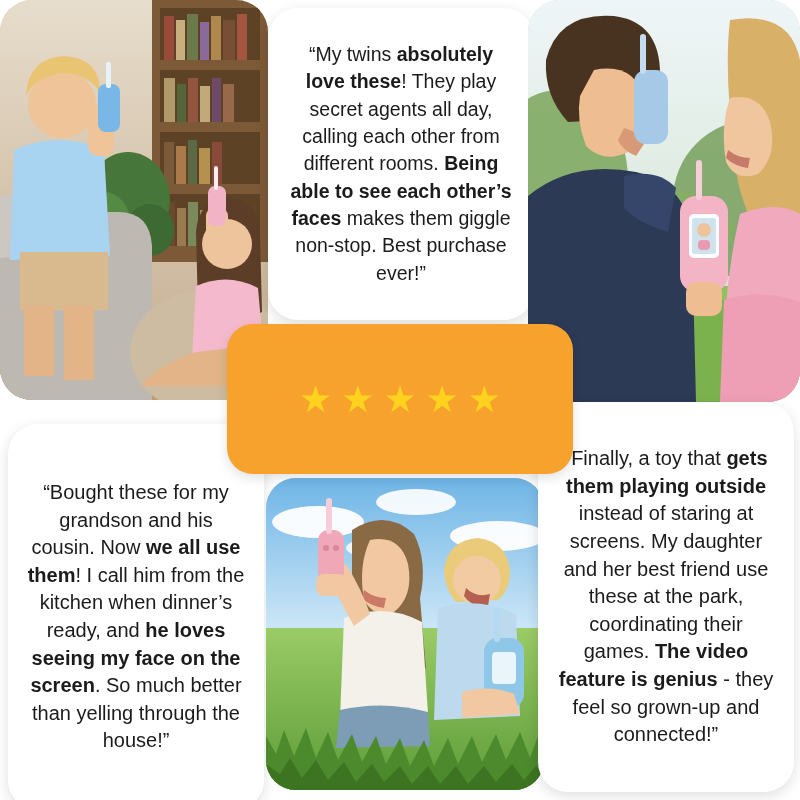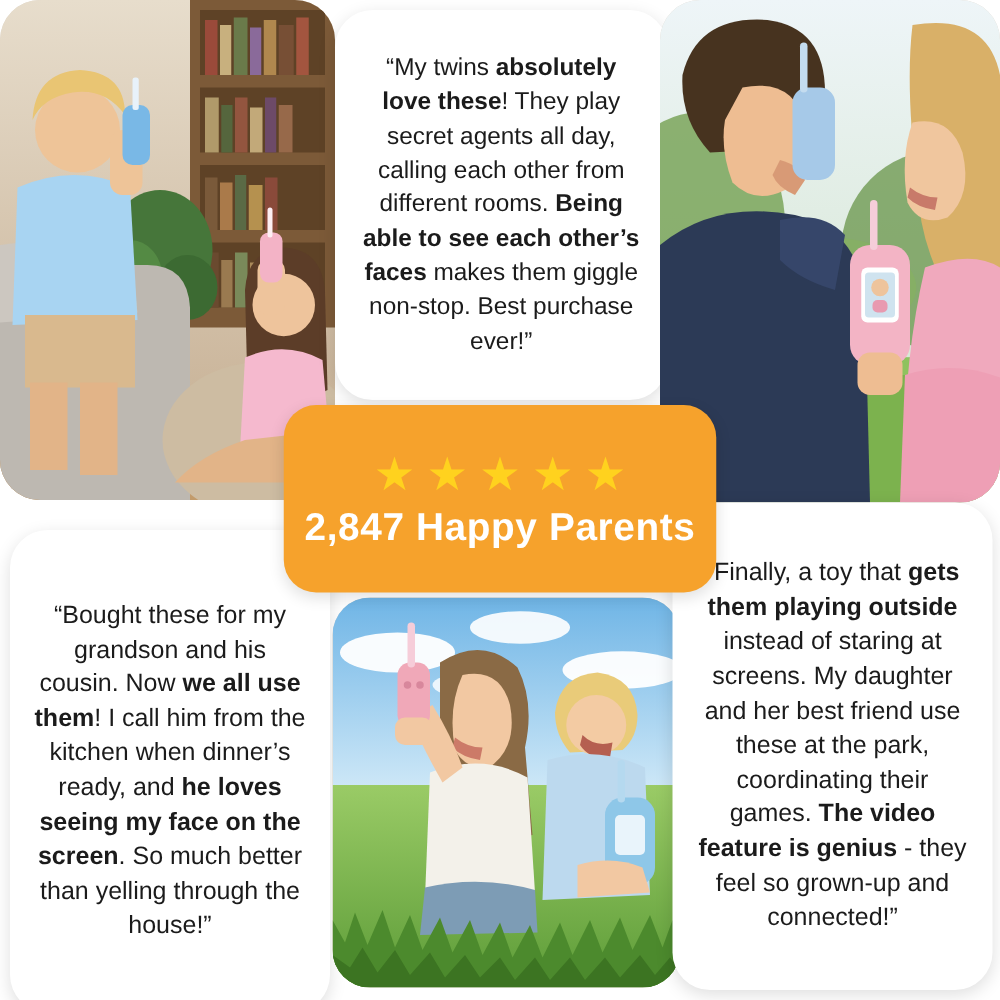--- a/index.html
+++ b/index.html
@@ -182,21 +182,20 @@
       <rect x="164" y="218" width="24" height="36" rx="3" fill="#cfe3ef"></rect>
       <circle cx="176" cy="230" r="7" fill="#eec49c"></circle>
       <rect x="170" y="240" width="12" height="10" rx="4" fill="#e89ab0"></rect>
       <rect x="168" y="160" width="6" height="40" rx="3" fill="#f6cdd9"></rect>
       <rect x="158" y="282" width="36" height="34" rx="10" fill="#eebd92"></rect>
     </svg>
   </figure>
 
   <div class="badge" style="background: rgb(246, 162, 44);">
     <div class="stars" style="color: rgb(255, 210, 30);"><span>★</span><span>★</span><span>★</span><span>★</span><span>★</span></div>
-    <div class="badge-label" style="color: rgb(255, 255, 255);">2,847 Happy Parents</div>
   </div>
 
   <section class="card card-grandma" style="background: rgb(255, 255, 255); color: rgb(27, 27, 27);">
     <p><span>“Bought these for my grandson and his cousin. Now </span><strong>we all use them</strong><span>! I call him from the kitchen when dinner’s ready, and </span><strong>he loves seeing my face on the screen</strong><span>. So much better than yelling through the house!”</span></p>
   </section>
 
   <figure class="photo photo-field" style="margin:0" aria-label="Mom and son sitting back to back in a grassy field using pink and blue walkie-talkies">
     <svg viewBox="0 0 278 312" preserveAspectRatio="none">
       <defs>
         <linearGradient id="skyg2" x1="0" y1="0" x2="0" y2="1">

